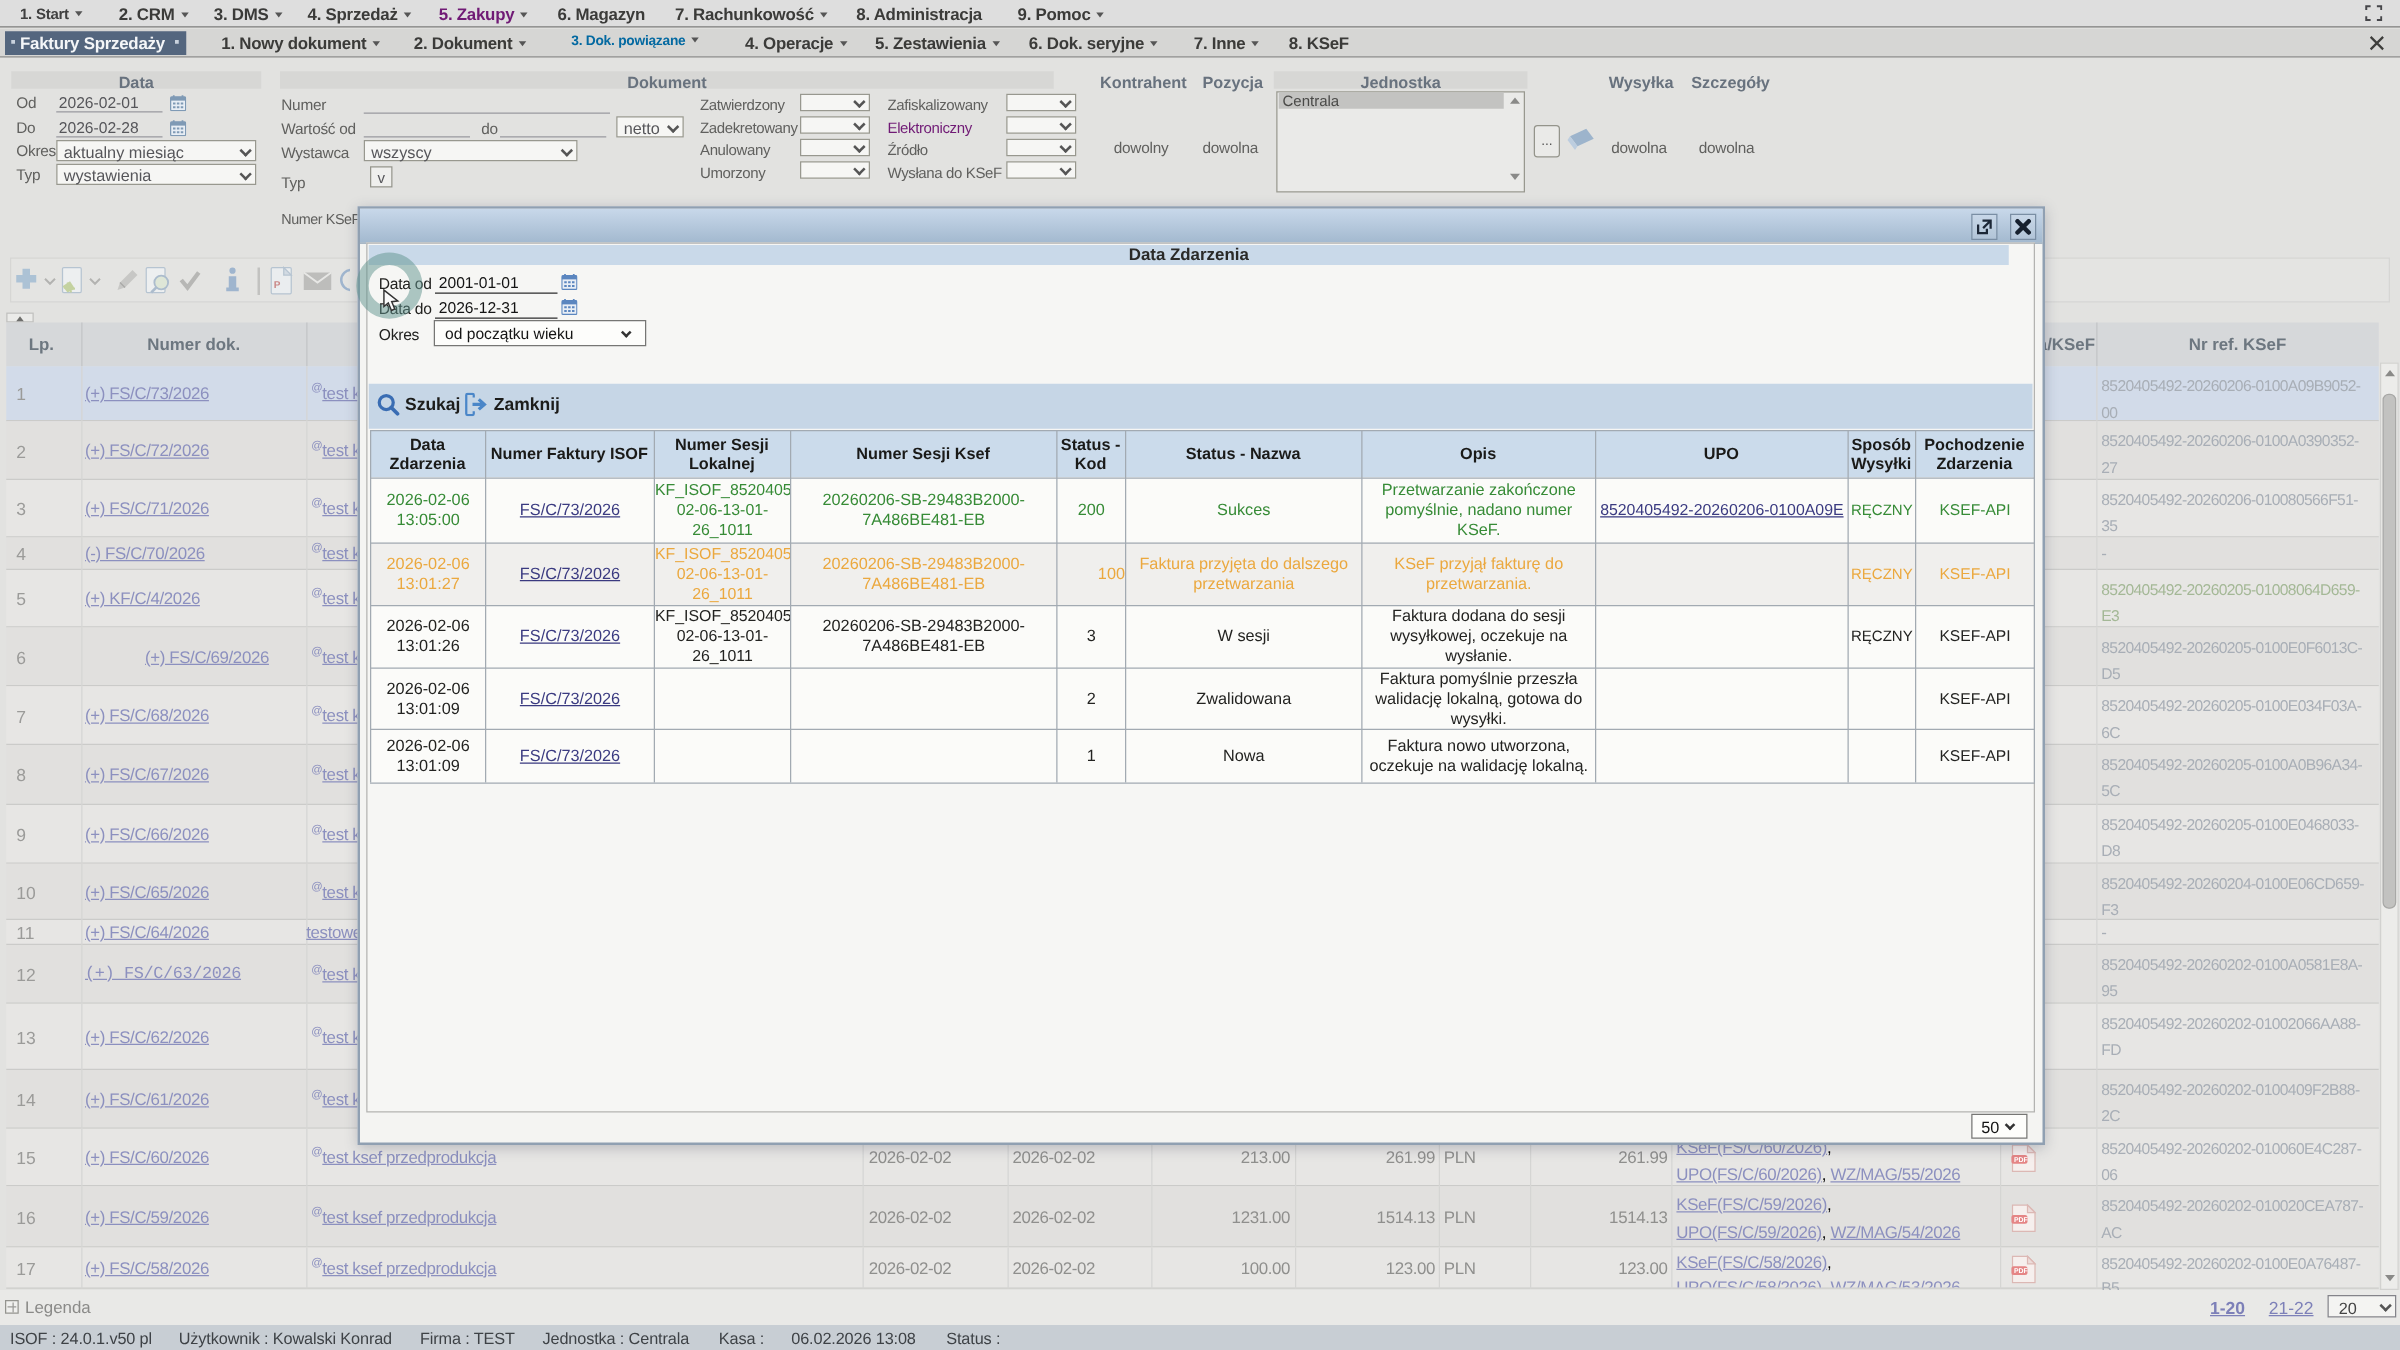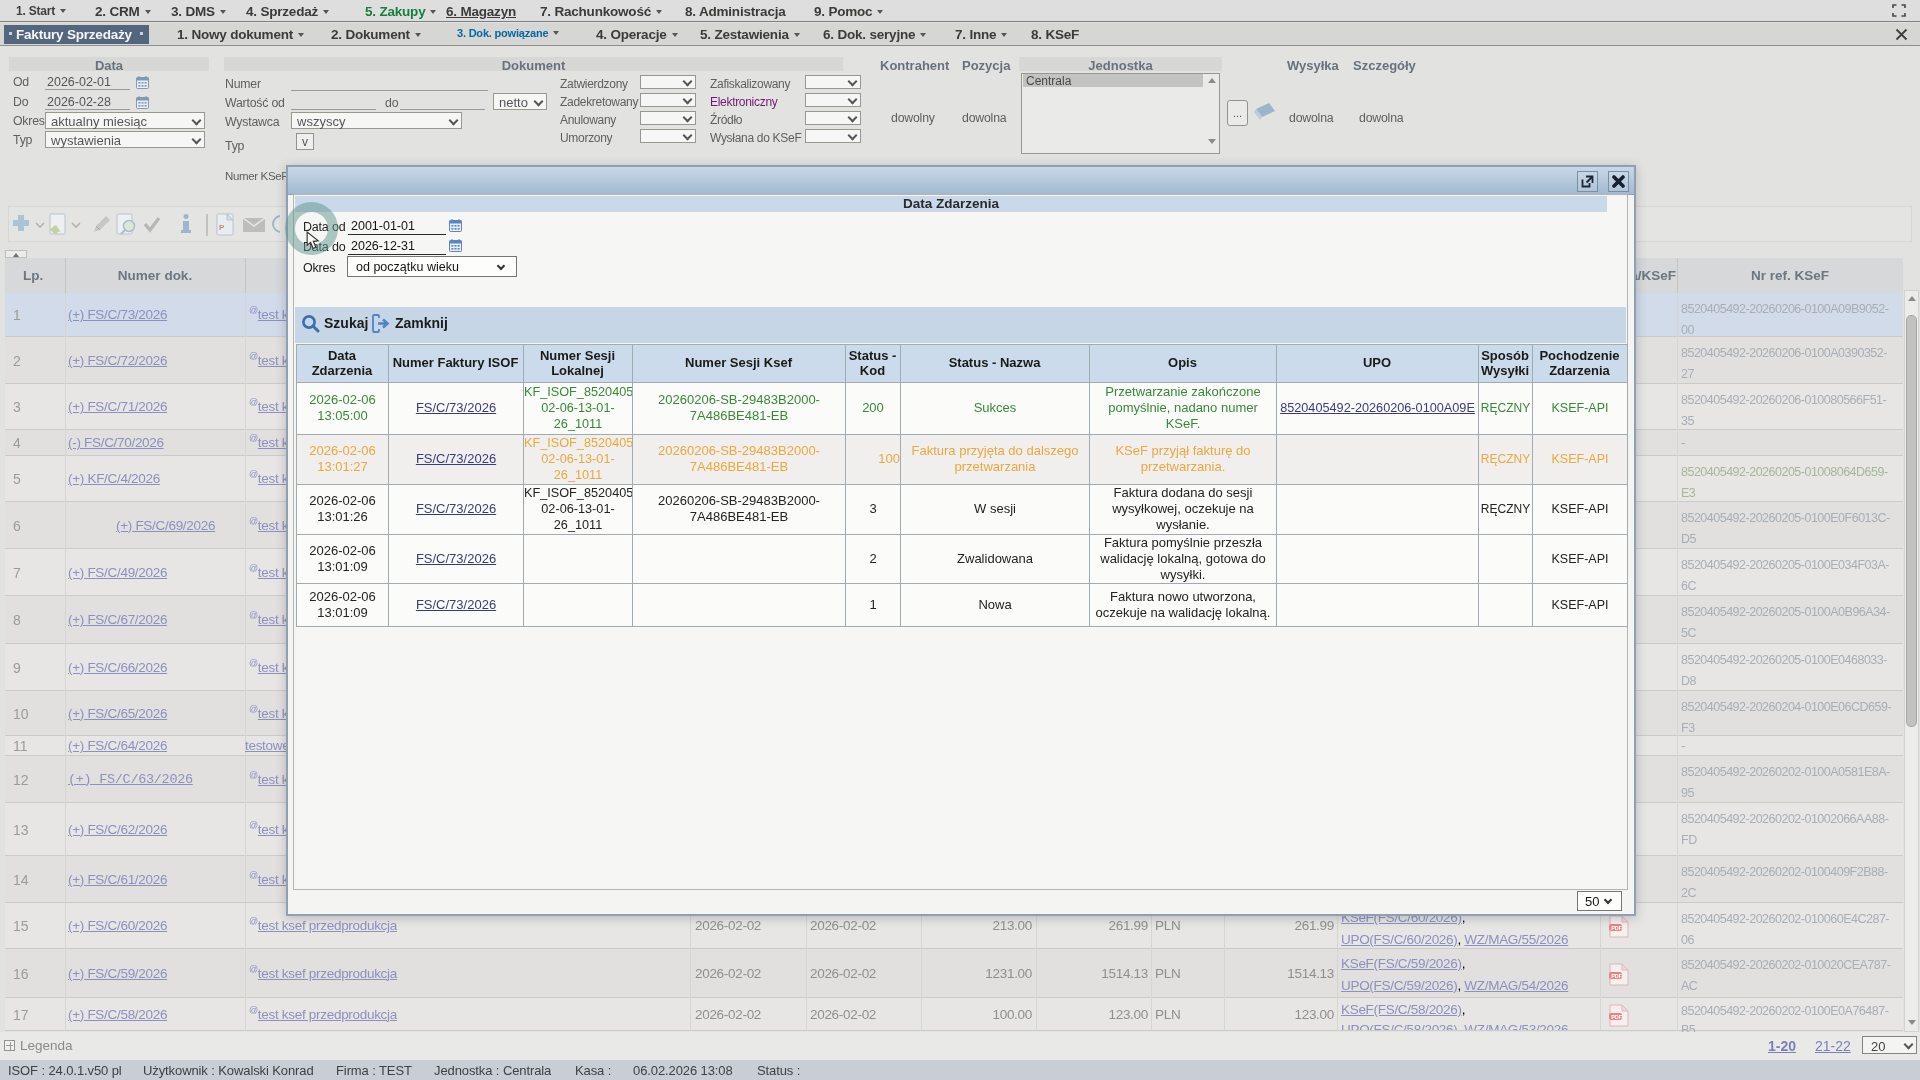--- a/index.html
+++ b/index.html
@@ -12,22 +12,22 @@
 .chev { position:absolute; right:4px; top:50%; margin-top:-4px; width:7px; height:7px; }
 .chev:before { content:""; position:absolute; left:0; top:0; width:5px; height:5px; border-right:2px solid #555; border-bottom:2px solid #555; transform:rotate(45deg); }
 </style></head>
 <body>
 
 <div class="abs" style="left:0;top:0;width:1920px;height:22px;background:#dedede;border-bottom:1px solid #7e7e7c;"></div>
 <div class="abs b" style="left:16px;top:4px;font-size:12px;color:#404040;letter-spacing:-0.2px;">1. Start<span class="tri"></span></div>
 <div class="abs b" style="left:95px;top:4px;font-size:13.5px;color:#3b3b39;letter-spacing:-0.2px;">2. CRM<span class="tri"></span></div>
 <div class="abs b" style="left:171px;top:4px;font-size:13.5px;color:#3b3b39;letter-spacing:-0.2px;">3. DMS<span class="tri"></span></div>
 <div class="abs b" style="left:246px;top:4px;font-size:13.5px;color:#3b3b39;letter-spacing:-0.2px;">4. Sprzedaż<span class="tri"></span></div>
-<div class="abs b" style="left:365px;top:4px;font-size:13.5px;color:#15803d;letter-spacing:-0.2px;">5. Zakupy<span class="tri"></span></div>
-<div class="abs b" style="left:446px;top:4px;font-size:13.5px;color:#3b3b39;letter-spacing:-0.2px;text-decoration:underline;">6. Magazyn</div>
+<div class="abs b" style="left:351px;top:4px;font-size:13.5px;color:#701a75;letter-spacing:-0.2px;">5. Zakupy<span class="tri"></span></div>
+<div class="abs b" style="left:446px;top:4px;font-size:13.5px;color:#3b3b39;letter-spacing:-0.2px;">6. Magazyn</div>
 <div class="abs b" style="left:540px;top:4px;font-size:13.5px;color:#3b3b39;letter-spacing:-0.2px;">7. Rachunkowość<span class="tri"></span></div>
 <div class="abs b" style="left:685px;top:4px;font-size:13.5px;color:#3b3b39;letter-spacing:-0.2px;">8. Administracja</div>
 <div class="abs b" style="left:814px;top:4px;font-size:13.5px;color:#3b3b39;letter-spacing:-0.2px;">9. Pomoc<span class="tri"></span></div>
 <svg class="abs" style="left:1892px;top:4px;" width="14" height="13" viewBox="0 0 14 13">
 <g stroke="#46464a" stroke-width="1.6" fill="none">
 <path d="M1 4 V1 H4.5"></path>
       <path d="M9.5 1 H13 V4"></path>
       <path d="M13 9 V12 H9.5"></path>
       <path d="M4.5 12 H1 V9"></path>
     </g>
@@ -325,21 +325,21 @@
 <div class="abs" style="left:690px;top:549px;width:1px;height:47px;background:#d5d5d3;"></div>
 <div class="abs" style="left:806px;top:549px;width:1px;height:47px;background:#d5d5d3;"></div>
 <div class="abs" style="left:921px;top:549px;width:1px;height:47px;background:#d5d5d3;"></div>
 <div class="abs" style="left:1036px;top:549px;width:1px;height:47px;background:#d5d5d3;"></div>
 <div class="abs" style="left:1151px;top:549px;width:1px;height:47px;background:#d5d5d3;"></div>
 <div class="abs" style="left:1224px;top:549px;width:1px;height:47px;background:#d5d5d3;"></div>
 <div class="abs" style="left:1337px;top:549px;width:1px;height:47px;background:#d5d5d3;"></div>
 <div class="abs" style="left:1600px;top:549px;width:1px;height:47px;background:#d5d5d3;"></div>
 <div class="abs" style="left:1677px;top:549px;width:1px;height:47px;background:#d5d5d3;"></div>
 <div class="abs" style="left:13px;top:564.5px;font-size:14px;color:#9b9b99;">7</div>
-<div class="abs" style="left:68px;top:564.5px;font-size:13.5px;letter-spacing:-0.3px;"><span class="lnk">(+) FS/C/49/2026</span></div>
+<div class="abs" style="left:68px;top:564.5px;font-size:13.5px;letter-spacing:-0.3px;"><span class="lnk">(+) FS/C/68/2026</span></div>
 <div class="abs" style="left:249px;top:562.5px;font-size:13.5px;letter-spacing:-0.3px;white-space:nowrap;"><span style="font-size:9px;color:#8c90bf;vertical-align:6px;">@</span><span class="lnk">test ksef przedprodukcja</span></div>
 <div class="abs" style="left:1681px;top:555px;font-size:12.5px;letter-spacing:-0.5px;line-height:21px;color:#a8aeb6;white-space:nowrap;">8520405492-20260205-0100E034F03A-<br>6C</div>
 <div class="abs" style="left:5px;top:596px;width:1898px;height:48px;background:#e1e0de;border-bottom:1px solid #cbcbc9;"></div>
 <div class="abs" style="left:65px;top:596px;width:1px;height:48px;background:#d5d5d3;"></div>
 <div class="abs" style="left:245px;top:596px;width:1px;height:48px;background:#d5d5d3;"></div>
 <div class="abs" style="left:690px;top:596px;width:1px;height:48px;background:#d5d5d3;"></div>
 <div class="abs" style="left:806px;top:596px;width:1px;height:48px;background:#d5d5d3;"></div>
 <div class="abs" style="left:921px;top:596px;width:1px;height:48px;background:#d5d5d3;"></div>
 <div class="abs" style="left:1036px;top:596px;width:1px;height:48px;background:#d5d5d3;"></div>
 <div class="abs" style="left:1151px;top:596px;width:1px;height:48px;background:#d5d5d3;"></div>

